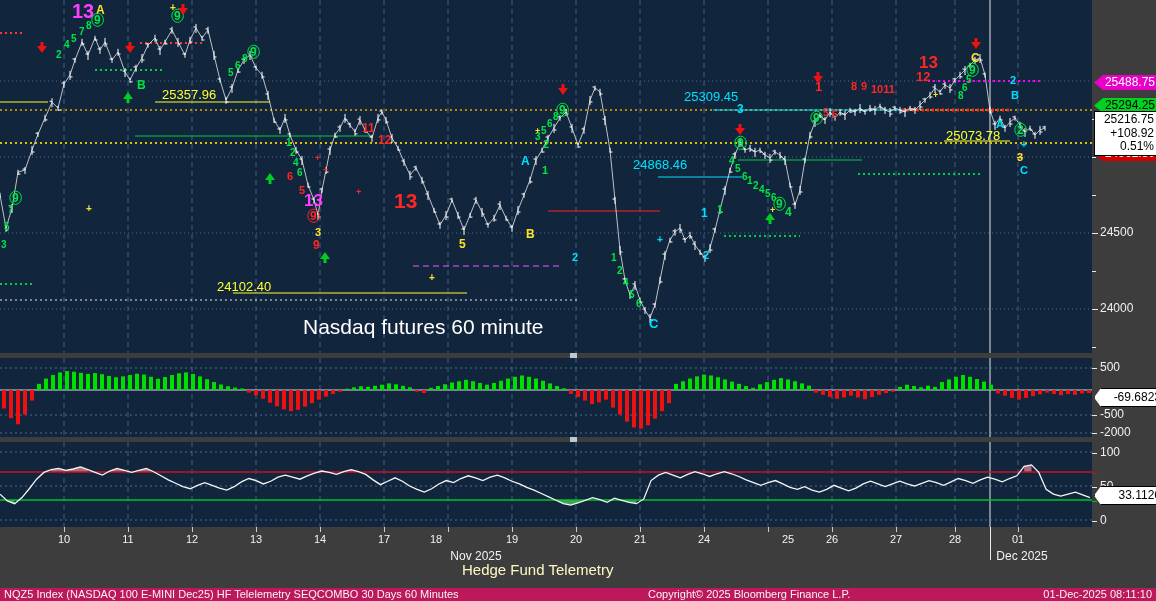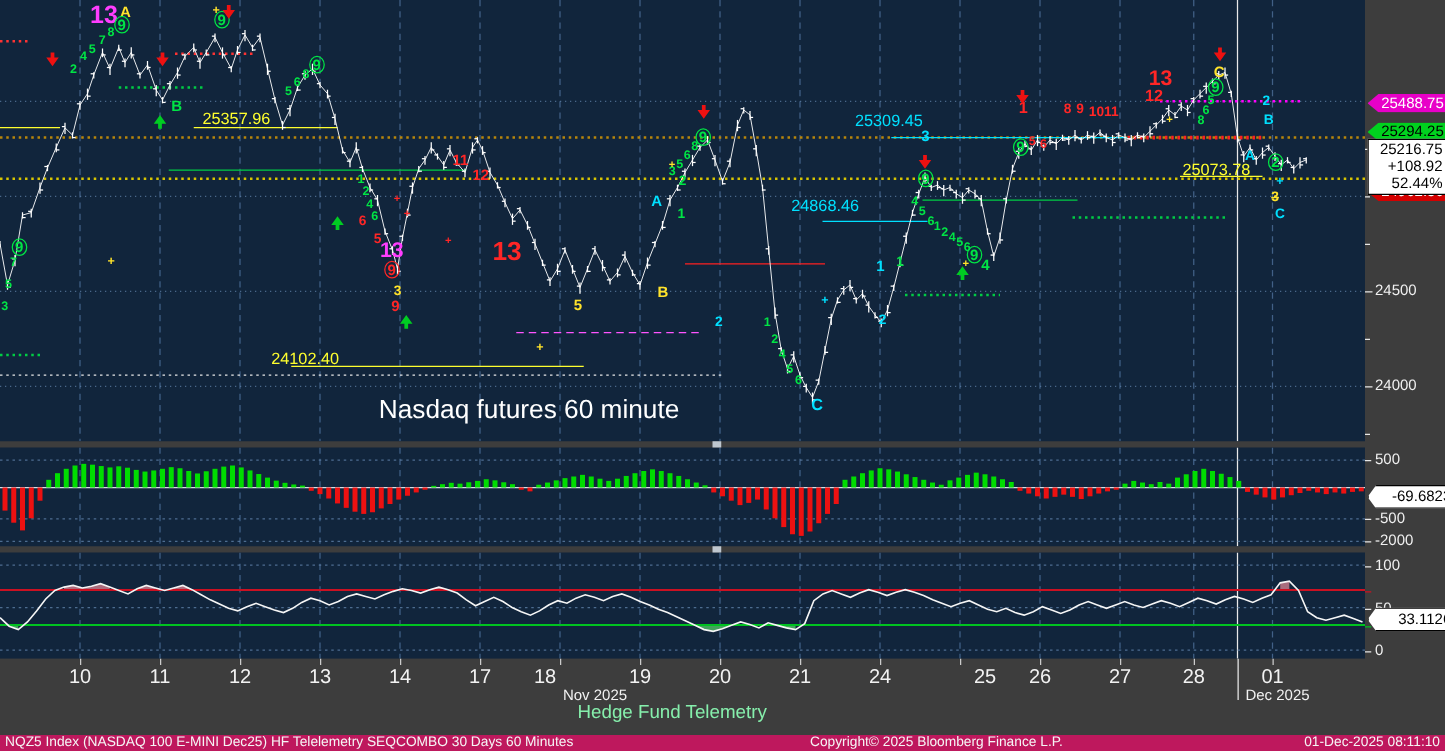--- a/index.html
+++ b/index.html
@@ -7,24 +7,24 @@
         font-family:"Liberation Sans",sans-serif;}
   .panel{position:absolute;left:0;background:#11253c;}
   .rightaxis{position:absolute;top:0;left:1092px;width:64px;height:588px;background:#3d3d3d;}
   .ticklabel{position:absolute;left:8px;color:#f0f0f0;font-size:12px;white-space:nowrap;}
   .tickmark{position:absolute;left:0;width:5px;height:1px;background:#e8e8e8;}
   .badge{position:absolute;left:2px;height:15px;line-height:15px;font-size:12px;padding:0 3px 0 9px;
          clip-path:polygon(0 50%,9px 0,100% 0,100% 100%,9px 100%);min-width:52px;text-align:right;}
   .lastbox{position:absolute;left:2px;width:58px;background:#fff;color:#000;border:1px solid #000;
            font-size:12px;text-align:right;padding:1px 3px 1px 1px;line-height:13.5px;z-index:5;}
   .dateaxis{position:absolute;left:0;top:527px;width:1092px;height:61px;background:#3d3d3d;}
-  .datelabel{position:absolute;top:6px;color:#f2f2f2;font-size:16px;transform:translateX(-50%);}
+  .datelabel{position:absolute;top:6px;color:#f2f2f2;font-size:11px;transform:translateX(-50%);}
   .monthlabel{position:absolute;top:22px;color:#f2f2f2;font-size:12px;transform:translateX(-50%);}
   .datetick{position:absolute;top:0;width:1px;height:5px;background:#cccccc;}
-  .watermark{position:absolute;top:34px;left:462px;color:#86efac;font-size:15px;}
+  .watermark{position:absolute;top:34px;left:462px;color:#fef9c3;font-size:15px;}
   .bottombar{position:absolute;left:0;top:588px;width:1156px;height:13px;background:#be185d;
              color:#f5f5f5;font-size:11px;line-height:13px;}
   .bb-left{position:absolute;left:4px;top:0;white-space:nowrap;}
   .bb-mid{position:absolute;left:648px;top:0;white-space:nowrap;}
   .bb-right{position:absolute;right:4px;top:0;white-space:nowrap;}
   .separator{position:absolute;top:0;width:1px;height:585px;background:#e9e9e9;z-index:4;}
   .handle{position:absolute;width:7px;height:5px;background:#bfc7cf;z-index:6;}
   svg{display:block;}
 </style>
 </head>
@@ -1008,21 +1008,21 @@
       <div class="tickmark" style="top:157px;width:4px;background:#e8e8e8"></div>
       <div class="tickmark" style="top:195px;width:4px;background:#e8e8e8"></div>
       <div class="tickmark" style="top:271px;width:4px;background:#e8e8e8"></div>
       <div class="tickmark" style="top:347px;width:4px;background:#e8e8e8"></div>
       <div class="badge" style="top:75px;background:#e800c8;color:#ffffff;z-index:3">25488.75</div>
       <div class="badge" style="top:98px;background:#00d21e;color:#000000;z-index:3">25294.25</div>
       <div class="badge" style="top:146px;background:#d40000;color:#ffffff;z-index:2">24962.50</div>
       <div class="lastbox" style="top:111px">
         <div>25216.75</div>
         <div>+108.92</div>
-        <div>52.44%</div>
+        <div>0.51%</div>
       </div>
       <div class="tickmark" style="top:368px;width:5px;background:#e8e8e8"></div>
       <div class="ticklabel" style="top:360px">500</div>
       <div class="tickmark" style="top:415px;width:5px;background:#e8e8e8"></div>
       <div class="ticklabel" style="top:407px">-500</div>
       <div class="tickmark" style="top:433px;width:5px;background:#e8e8e8"></div>
       <div class="ticklabel" style="top:425px">-2000</div>
       <div class="lastbox" style="top:388px;height:15px;line-height:14px;clip-path:polygon(0 50%,7px 0,100% 0,100% 100%,7px 100%);padding-left:8px;">-69.6823</div>
       <div class="tickmark" style="top:453px;width:5px;background:#e8e8e8"></div>
       <div class="ticklabel" style="top:445px">100</div>

